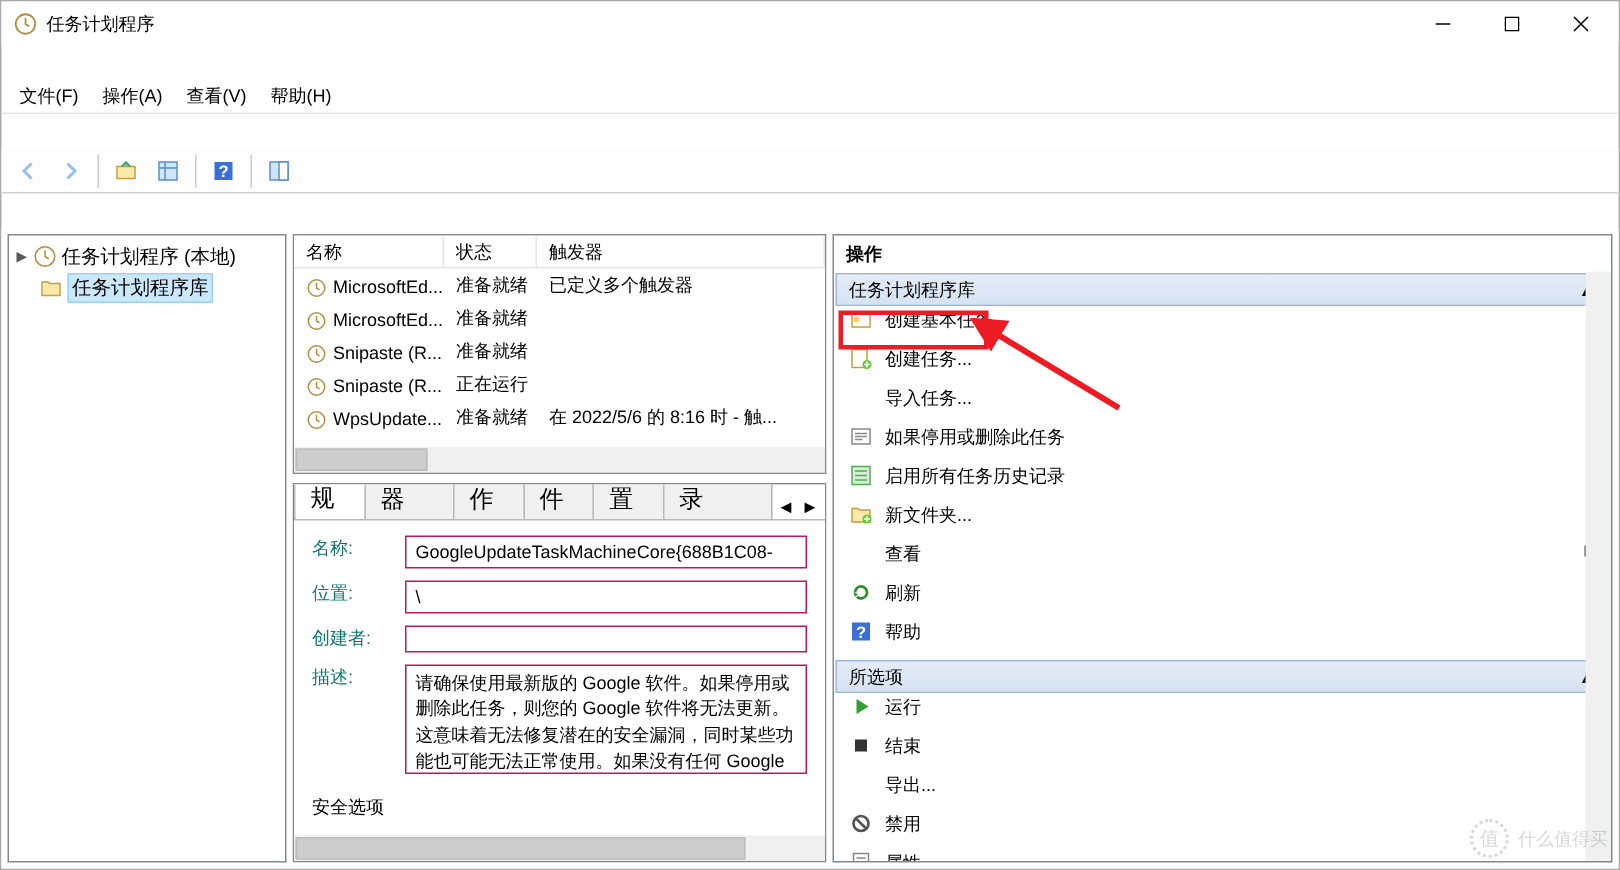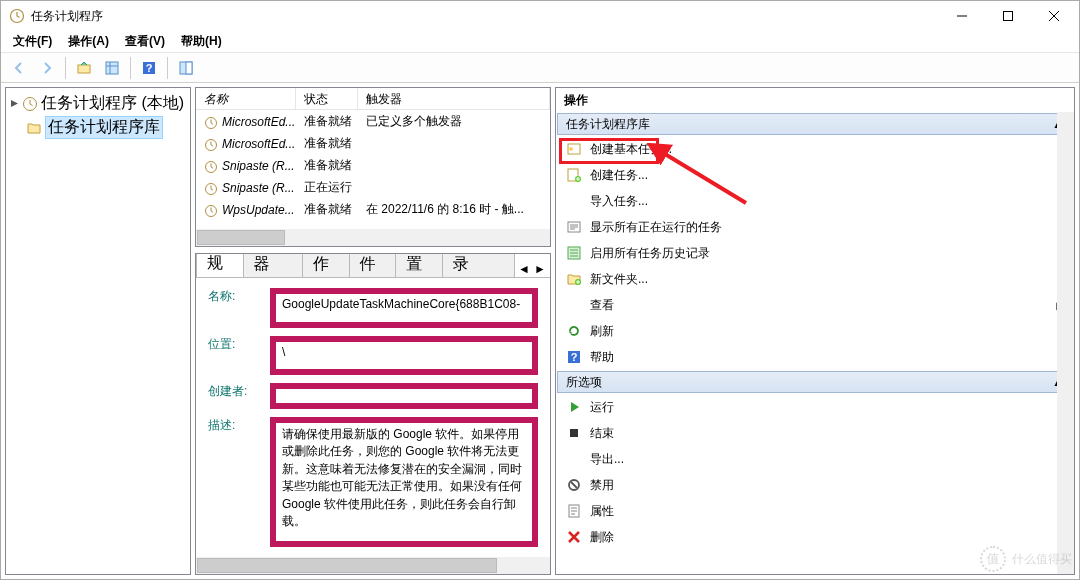--- a/index.html
+++ b/index.html
@@ -1,72 +1,72 @@
 <!DOCTYPE html>
 <html><head>
 <meta charset="utf-8">
 <style>
   * { box-sizing: border-box; font-family: "Microsoft YaHei", "Segoe UI", sans-serif; }
   body { margin: 0; background: #fff; width: 1080px; height: 580px; overflow: hidden; font-size: 12px; color: #000; }
-  .window { width: 1080px; height: 580px; border: 1px solid #aaa; display: flex; flex-direction: column; }
+  .window { width: 1080px; height: 580px; border: 1px solid #aaa; display: flex; flex-direction: column; gap: 23px; }
   
   .titlebar { height: 30px; display: flex; align-items: center; padding: 0 2px 0 8px; background: #fff; }
   .titlebar .title-icon { width: 16px; height: 16px; margin-right: 6px; display:flex;align-items:center;justify-content:center;}
   .titlebar .title { flex: 1; font-size: 12px; }
   .win-btns { display: flex; }
   .win-btn { width: 46px; height: 30px; display: flex; align-items: center; justify-content: center; }
   .win-btn svg { width: 10px; height: 10px; }
   
   .menubar { height: 22px; display: flex; align-items: center; padding: 0 4px; border-bottom: 1px solid #e5e5e5;}
-  .menu-item { padding: 2px 8px; font-size: 12px; font-weight: bold; }
+  .menu-item { padding: 2px 8px; font-size: 12px; }
   
   .toolbar { height: 30px; display: flex; align-items: center; padding: 0 6px; gap: 4px; border-bottom: 1px solid #d0d0d0; background:#fdfdfd;}
   .tbtn { width: 24px; height: 24px; display: flex; align-items: center; justify-content: center; border:1px solid transparent;}
   .tbtn.disabled svg { opacity: .4; }
   .tsep { width: 1px; height: 22px; background: #ccc; margin: 0 2px; }
   
   .client { flex: 1; display: flex; padding: 4px; gap: 4px; background: #fff; overflow:hidden;}
   .tree-pane { width: 186px; border: 1px solid #828790; background: #fff; padding: 4px 2px; }
-  .tree-item { display: flex; align-items: center; gap: 3px; padding: 1px 2px; font-size: 16px;}
+  .tree-item { display: flex; align-items: center; gap: 3px; padding: 1px 2px; font-size: 13px;}
   .tree-item.child { margin-left: 16px; }
   .tree-item.selected > .tree-label { background: #cce8ff; border:1px solid #99d1ff; padding:0 2px;}
   .tree-expander{width:9px;height:9px;}
   .tree-icon{width:16px;height:16px;display:flex;align-items:center;justify-content:center;}
   .center-col { flex: 1; display: flex; flex-direction: column; gap: 6px; overflow:hidden;}
   .task-list-pane { height: 160px; border: 1px solid #828790; background: #fff; display:flex;flex-direction:column;}
   .listview { overflow:hidden; flex:1;}
   .lv-header { display: flex; height: 22px; background: #fff; border-bottom: 1px solid #e5e5e5;}
   .lv-header .col { padding: 3px 8px; border-right: 1px solid #e5e5e5; font-size:12px;}
   .lv-row { display: flex; height: 22px; align-items:flex-end;}
   .lv-row .col { padding: 2px 8px; font-size:12px; white-space:nowrap; overflow:hidden;}
-  .col-name{width:100px;font-style:italic;} .col-status{width:62px;} .col-trigger{flex:1;}
+  .col-name{width:100px;} .col-status{width:62px;} .col-trigger{flex:1;}
   .lv-icon{width:14px;display:inline-flex;align-items:center;justify-content:center;margin-right:4px;vertical-align:middle;}
   .h-scroll{height:17px;background:#f0f0f0;display:flex;align-items:center;}
   .h-thumb{height:15px;width:88px;background:#cdcdcd;margin-left:1px;border:1px solid #bbb;}
   .detail-pane { flex:1; border:1px solid #828790; background:#fff; display:flex;flex-direction:column; overflow:hidden;}
   .tabstrip{height:24px;display:flex;align-items:flex-end;border-bottom:1px solid #b9b9b9;background:#fff;overflow:hidden;}
   .tab{padding:3px 10px;font-size:16px;border:1px solid #b9b9b9;border-bottom:none;background:#f0f0f0;margin-right:-1px;position:relative;top:1px;margin-top:48px;}
   .tab.active{background:#fff;border-bottom:1px solid #fff;}
   .tab-arrows{margin-left:auto;display:flex;align-items:center;padding:0 2px;}
   .tab-arrows .arr{width:16px;height:16px;display:flex;align-items:center;justify-content:center;}
   .detail-body{flex:1;padding:10px 12px;display:grid;grid-template-columns:54px 1fr;row-gap:8px;column-gap:8px;font-size:12px;overflow:hidden;}
   .det-label{color:#0f766e;}
-  .det-field{background:#fff;border:6px solid #be185d;padding:3px 6px;min-height:18px;overflow:hidden;white-space:nowrap;}
+  .det-field{background:#fff;border:1px solid #be185d;padding:3px 6px;min-height:18px;overflow:hidden;white-space:nowrap;}
   .det-field.multiline{white-space:normal;min-height:56px;line-height:1.45;}
   .det-subheader{grid-column:1/3;margin-top:6px;}
   .detail-hscroll{height:17px;background:#f0f0f0;display:flex;align-items:center;}
   .detail-hscroll .h-thumb{width:300px;}
   
   .actions-pane{width:520px;border:1px solid #828790;background:#fff;display:flex;flex-direction:column;position:relative;}
   .actions-title{height:24px;display:flex;align-items:center;padding:0 8px;font-size:12px;font-weight:bold;}
   .actions-scroll{flex:1;overflow:hidden;position:relative;}
   .actions-vscroll{position:absolute;right:0;top:0;bottom:0;width:17px;background:#f0f0f0;}
   .section-header{background:linear-gradient(#e4ecf7,#d6e3f3);border:1px solid #9fb6d4;height:22px;display:flex;align-items:center;padding:0 8px;font-size:12px;margin:1px;}
   .section-header .chev{margin-left:auto;}
-  .action-item{height:26px;display:flex;align-items:center;gap:8px;padding:0 10px;font-size:12px;}
+  .action-item{height:26px;display:flex;align-items:flex-start;gap:8px;padding:0 10px;font-size:12px;}
   .action-item .ai-icon{width:16px;height:16px;display:flex;align-items:center;justify-content:center;}
   .action-item .ai-chev{margin-left:auto;font-size:10px;color:#333;}
   .highlight-box{position:absolute;border:3px solid #ed1c24;pointer-events:none;}
   .arrow-annot{position:absolute;pointer-events:none;}
   .watermark{position:absolute;right:8px;bottom:8px;opacity:.25;font-size:12px;color:#666;display:flex;align-items:center;gap:6px;}
   .watermark .wm-icon{width:26px;height:26px;border:2px dotted #666;border-radius:50%;display:flex;align-items:center;justify-content:center;font-size:13px;}
   svg{display:block;}
 </style>
 </head>
 <body>
@@ -224,21 +224,21 @@
                 <div class="col col-trigger"></div>
               </div>
               <div class="lv-row">
                 <div class="col col-name"><span class="lv-icon">
                     <svg width="14" height="14">
                       <circle cx="7" cy="7" r="5.5" fill="#fff" stroke="#b09040"></circle>
                       <path d="M7 3.5v3.5l2 1.2" stroke="#b09040" fill="none"></path>
                     </svg>
                   </span><span>WpsUpdate...</span></div>
                 <div class="col col-status">准备就绪</div>
-                <div class="col col-trigger">在 2022/11/6 的 8:16 时 - 触...</div>
+                <div class="col col-trigger">在 2022/5/6 的 8:16 时 - 触...</div>
               </div>
             </div>
         </div>
         <div class="h-scroll">
             <div class="h-thumb"></div>
           </div>
       </div>
 
       <div class="detail-pane">
         <div class="tabstrip">
@@ -255,20 +255,21 @@
         </div>
         <div class="detail-body">
           <div class="det-label">名称:</div>
           <div class="det-field">GoogleUpdateTaskMachineCore{688B1C08-</div>
           <div class="det-label">位置:</div>
           <div class="det-field">\</div>
           <div class="det-label">创建者:</div>
           <div class="det-field"></div>
           <div class="det-label">描述:</div>
           <div class="det-field multiline">请确保使用最新版的 Google 软件。如果停用或删除此任务，则您的 Google 软件将无法更新。这意味着无法修复潜在的安全漏洞，同时某些功能也可能无法正常使用。如果没有任何 Google 软件使用此任务，则此任务会自行卸载。</div>
+          <div class="det-subheader">安全选项</div>
         </div>
         <div class="detail-hscroll">
             <div class="h-thumb"></div>
           </div>
       </div>
     </div>
 
     <div class="actions-pane">
       <div class="actions-title">操作</div>
       <div class="actions-scroll">
@@ -302,21 +303,21 @@
               </span>
               <span>导入任务...</span>
             </div>
             <div class="action-item">
               <span class="ai-icon">
                 <svg width="16" height="16">
                   <rect x="2" y="3" width="12" height="10" fill="#fff" stroke="#888"></rect>
                   <path d="M4 6h8M4 8h8M4 10h5" stroke="#888"></path>
                 </svg>
               </span>
-              <span>显示所有正在运行的任务</span>
+              <span>如果停用或删除此任务</span>
             </div>
             <div class="action-item">
               <span class="ai-icon">
                 <svg width="16" height="16">
                   <rect x="2" y="2" width="12" height="12" fill="#d7f0d7" stroke="#5a5"></rect>
                   <path d="M4 5h8M4 8h8M4 11h8" stroke="#5a5"></path>
                 </svg>
               </span>
               <span>启用所有任务历史记录</span>
             </div>

